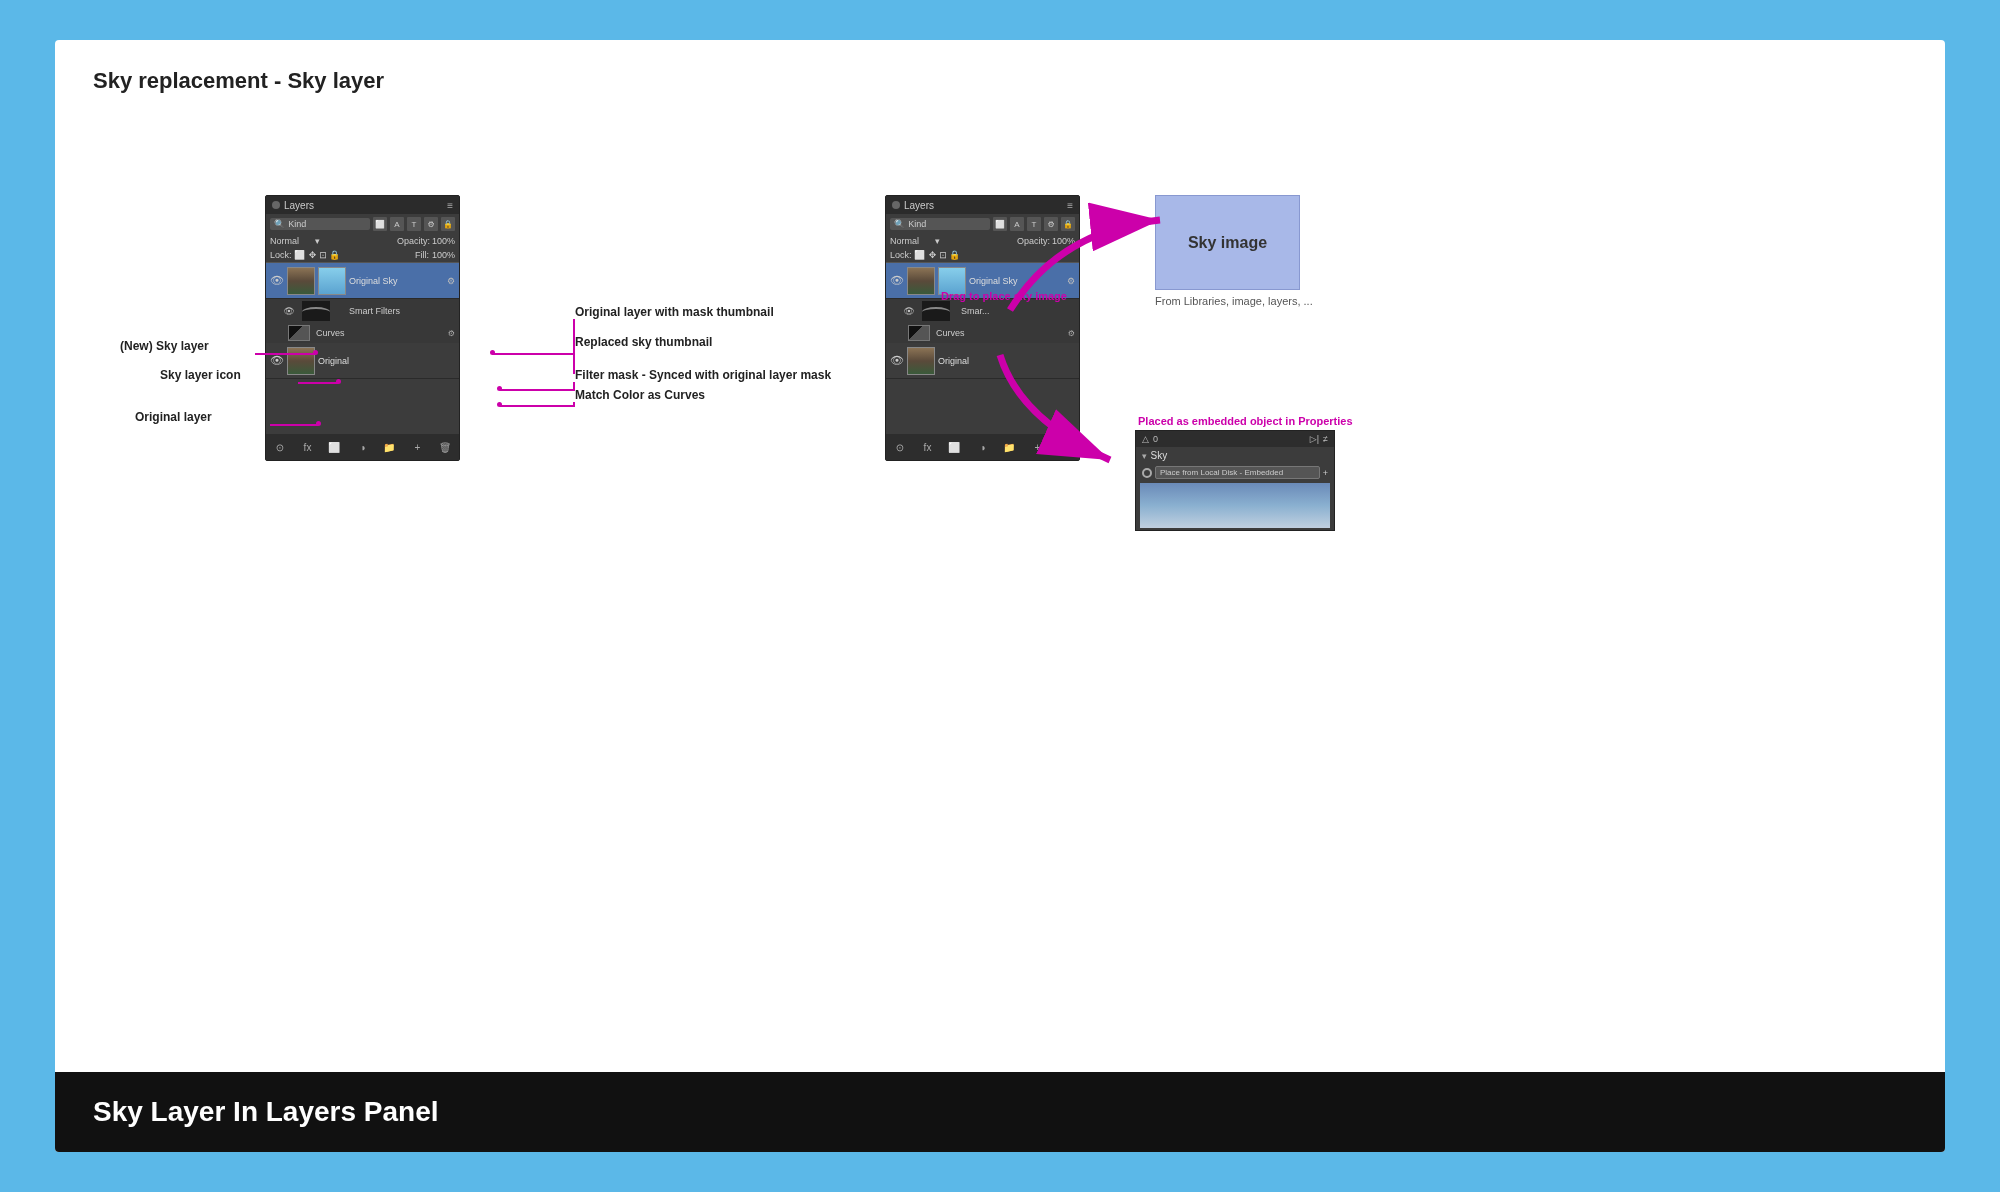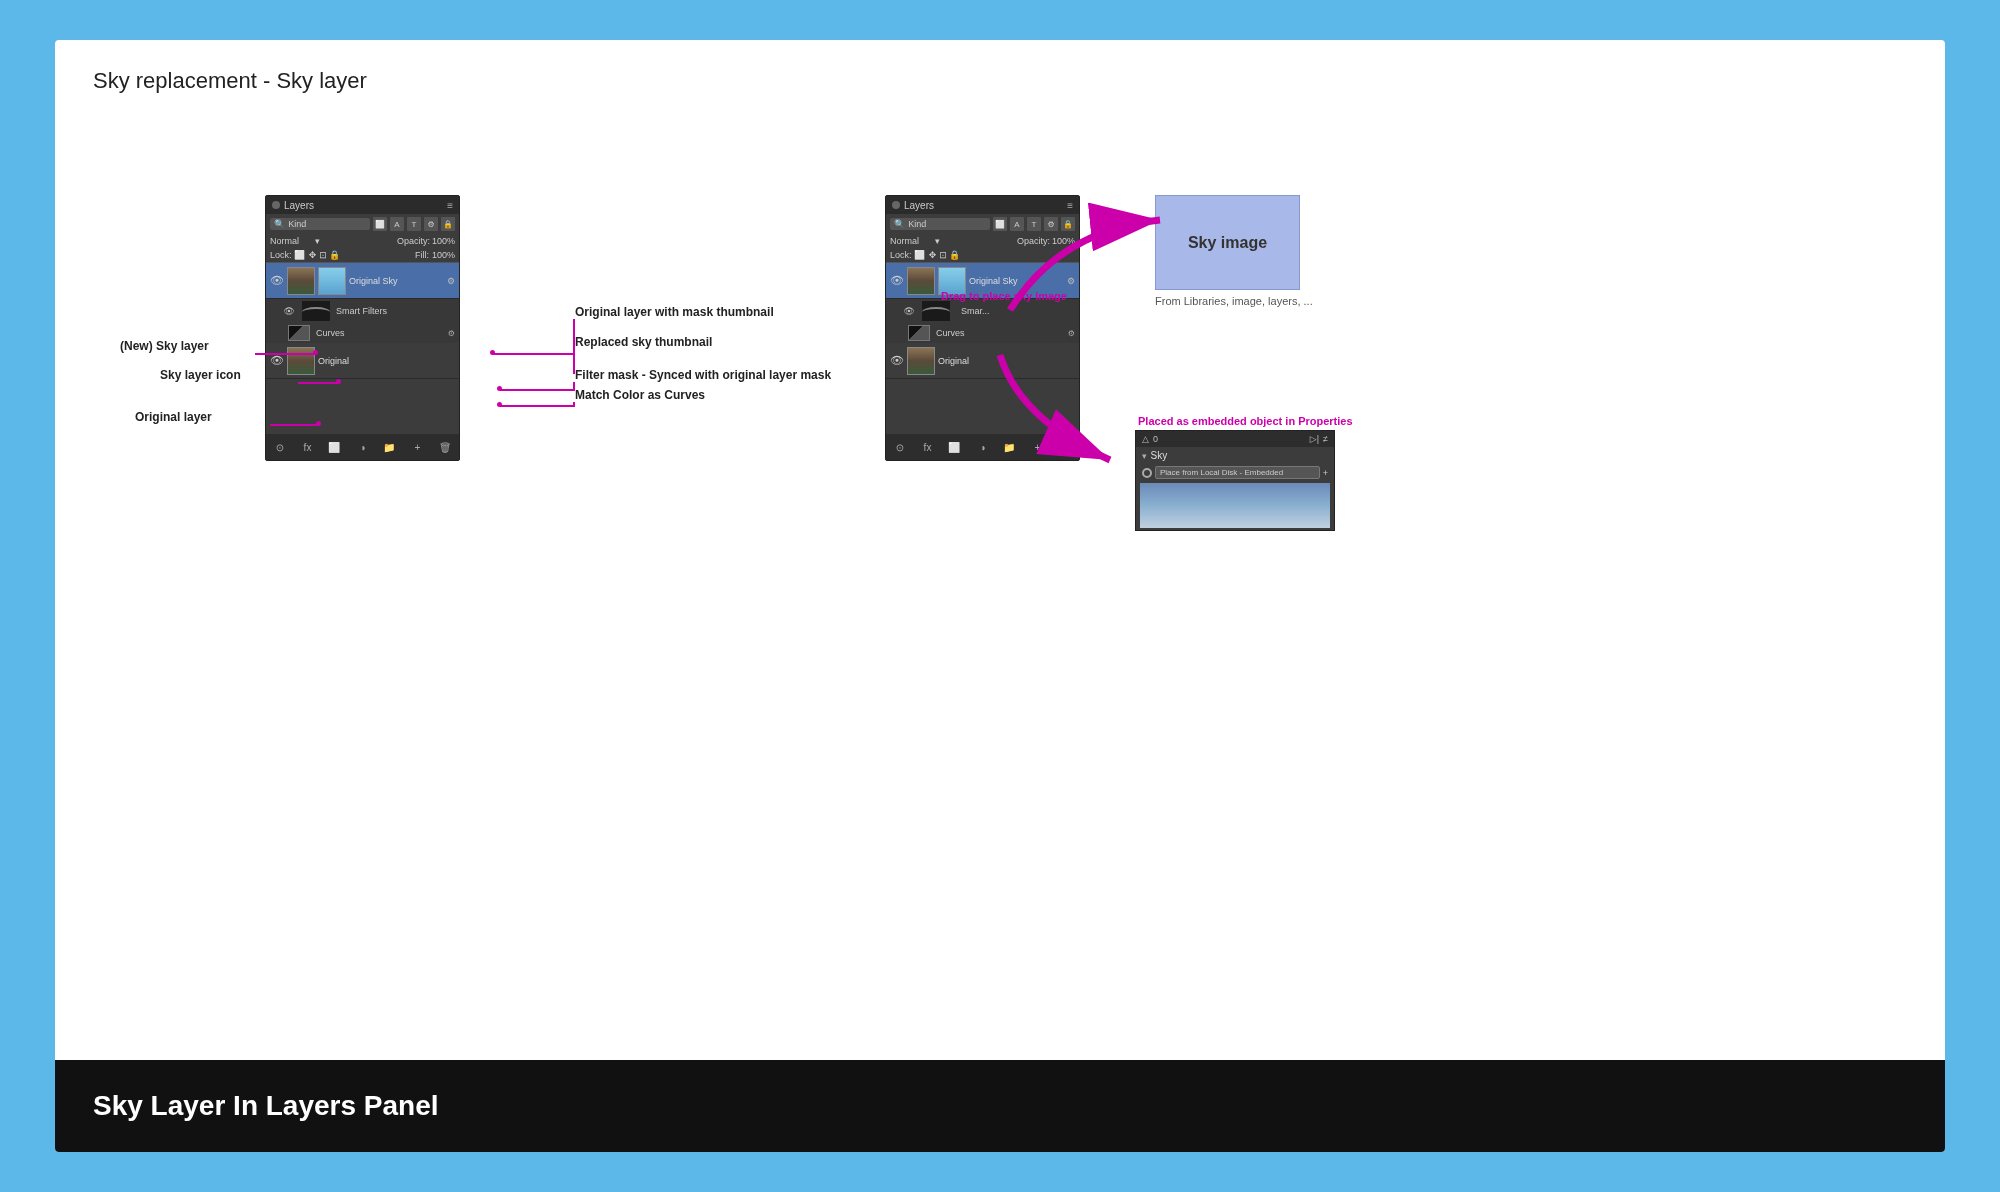--- a/index.html
+++ b/index.html
@@ -18,28 +18,28 @@
       bottom: 40px;
       background: #ffffff;
       border-radius: 4px;
     }
     .page-title {
       position: absolute;
       top: 28px;
       left: 38px;
       font-size: 22px;
       color: #222;
-      font-weight: normal;
+      font-weight: bold;
     }
     .bottom-bar {
       position: absolute;
       bottom: 0;
       left: 0;
       right: 0;
-      height: 92px;
+      height: 80px;
       background: #111;
       display: flex;
       align-items: center;
       padding-left: 38px;
       border-radius: 0 0 4px 4px;
     }
     .bottom-bar-title {
       color: #fff;
       font-size: 28px;
       font-weight: bold;
@@ -409,21 +409,21 @@
       <div class="layer-thumb layer-thumb-original"></div>
 
       <div class="layer-thumb layer-thumb-sky"></div>
       <span class="layer-name">Original Sky</span>
       <span class="layer-link-icon">⚙</span>
     </div>
 
     <div class="smart-filters-row">
       <div class="layer-eye" style="font-size:9px;">👁</div>
       <div class="wave-thumb"></div>
-      <span style="font-size:9px; color:#ccc; margin-left:3px;">Smart Filters</span>
+      <span style="font-size:9px; color:#ccc; margin-left:16px;">Smart Filters</span>
     </div>
 
     <div class="curves-row">
       <div class="curves-mask-thumb"></div>
       <span style="font-size:9px; color:#ccc;">Curves</span>
       <span style="flex:1"></span>
       <span class="curves-link">⚙</span>
     </div>
 
     <div class="layer-row">

